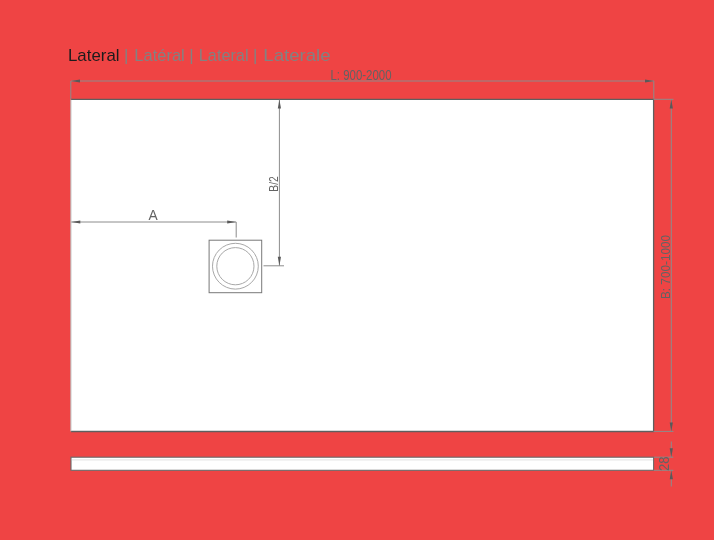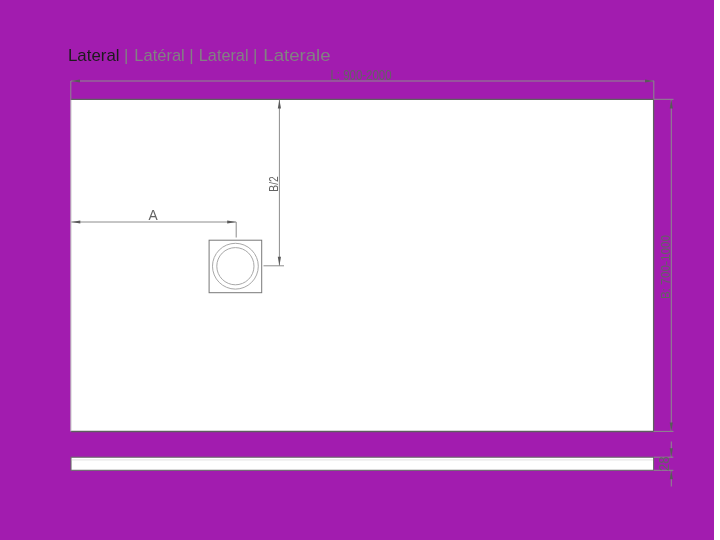--- a/index.html
+++ b/index.html
@@ -1,16 +1,16 @@
 <!DOCTYPE html>
 <html><head>
 <meta charset="utf-8">
 <style>
   html,body{margin:0;padding:0;background:#ffffff;}
-  .page{position:relative;width:714px;height:540px;background:#a21caf;overflow:hidden;}
+  .page{position:relative;width:714px;height:540px;background:#ef4444;overflow:hidden;}
   svg{position:absolute;top:0;left:0;}
   text{font-family:"Liberation Sans",sans-serif;}
 </style>
 </head>
 <body>
 <div class="page">
 <svg width="720" height="540" viewBox="0 0 720 540">
 
   <g>
     <text x="68" y="61" font-size="17" fill="#1c1c1c" textLength="51.5" lengthAdjust="spacingAndGlyphs">Lateral</text>

